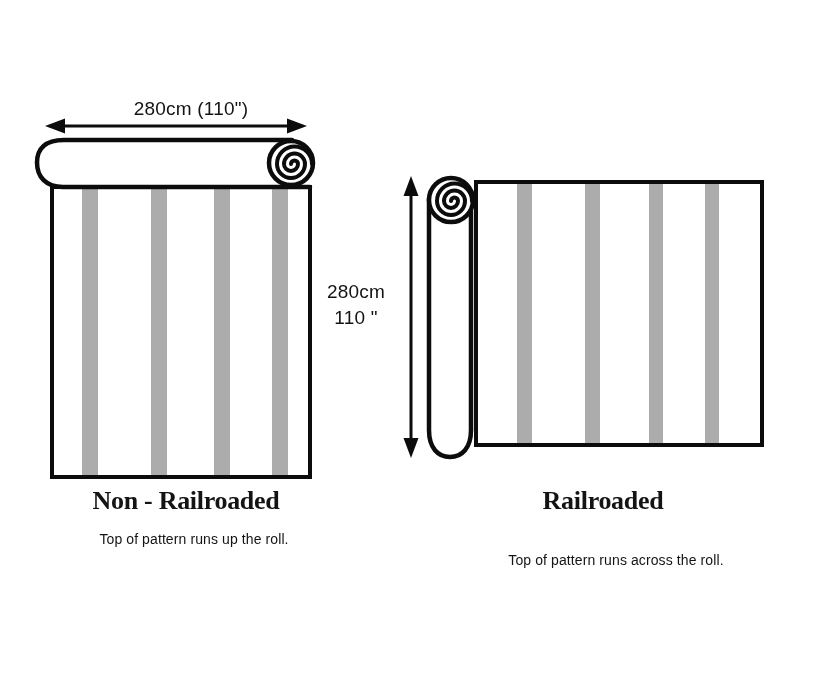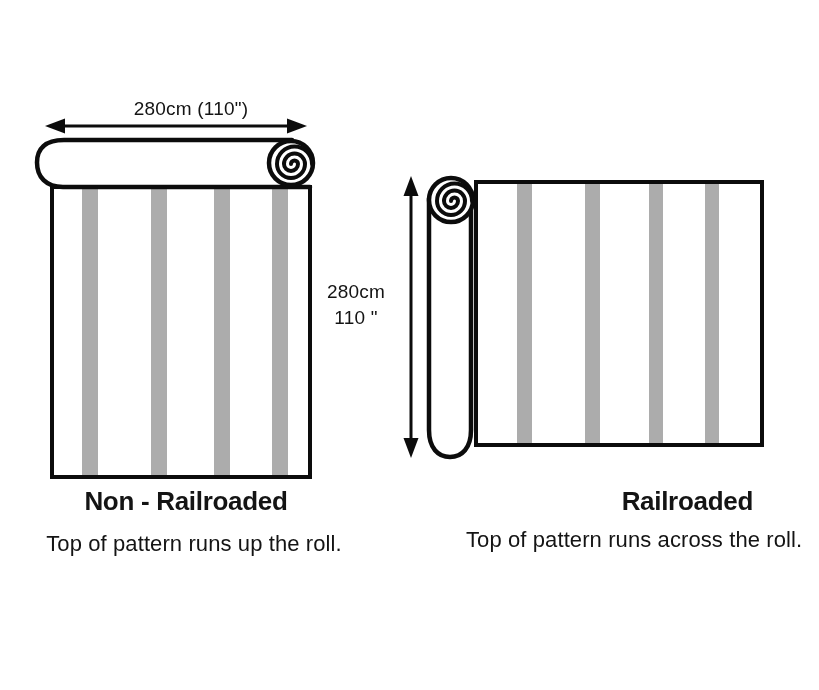--- a/index.html
+++ b/index.html
@@ -29,23 +29,24 @@
   }
   .dim-label {
     font-size: 19px;
     line-height: 26px;
     letter-spacing: 0.2px;
   }
   .diagram-title {
     font-size: 26px;
     font-weight: 700;
     letter-spacing: -0.3px;
+    font-family: Liberation Serif, serif;
   }
   .diagram-caption {
-    font-size: 22px;
+    font-size: 14px;
     letter-spacing: 0.1px;
   }
   .stroke-art path, .stroke-art line, .stroke-art rect, .stroke-art circle {
     stroke-linecap: round;
     stroke-linejoin: round;
   }
 </style>
 </head>
 <body>
 
@@ -106,17 +107,17 @@
 
   <div class="label diagram-title" style="left:36px; top:486px; width:300px;">Non - Railroaded</div>
 
   <div class="label diagram-caption" style="left:44px; top:531px; width:300px;">Top of pattern runs up the roll.</div>
 
   <div class="label dim-label" style="left:301px; top:279px; width:110px;">
     <div>280cm</div>
     <div>110 "</div>
   </div>
 
-  <div class="label diagram-title" style="left:453px; top:486px; width:300px;text-align:right;">Railroaded</div>
+  <div class="label diagram-title" style="left:453px; top:486px; width:300px;">Railroaded</div>
 
-  <div class="label diagram-caption" style="left:466px; top:527px; width:300px;">Top of pattern runs across the roll.</div>
+  <div class="label diagram-caption" style="left:466px; top:552px; width:300px;">Top of pattern runs across the roll.</div>
 
 </div>
 
 </body></html>

